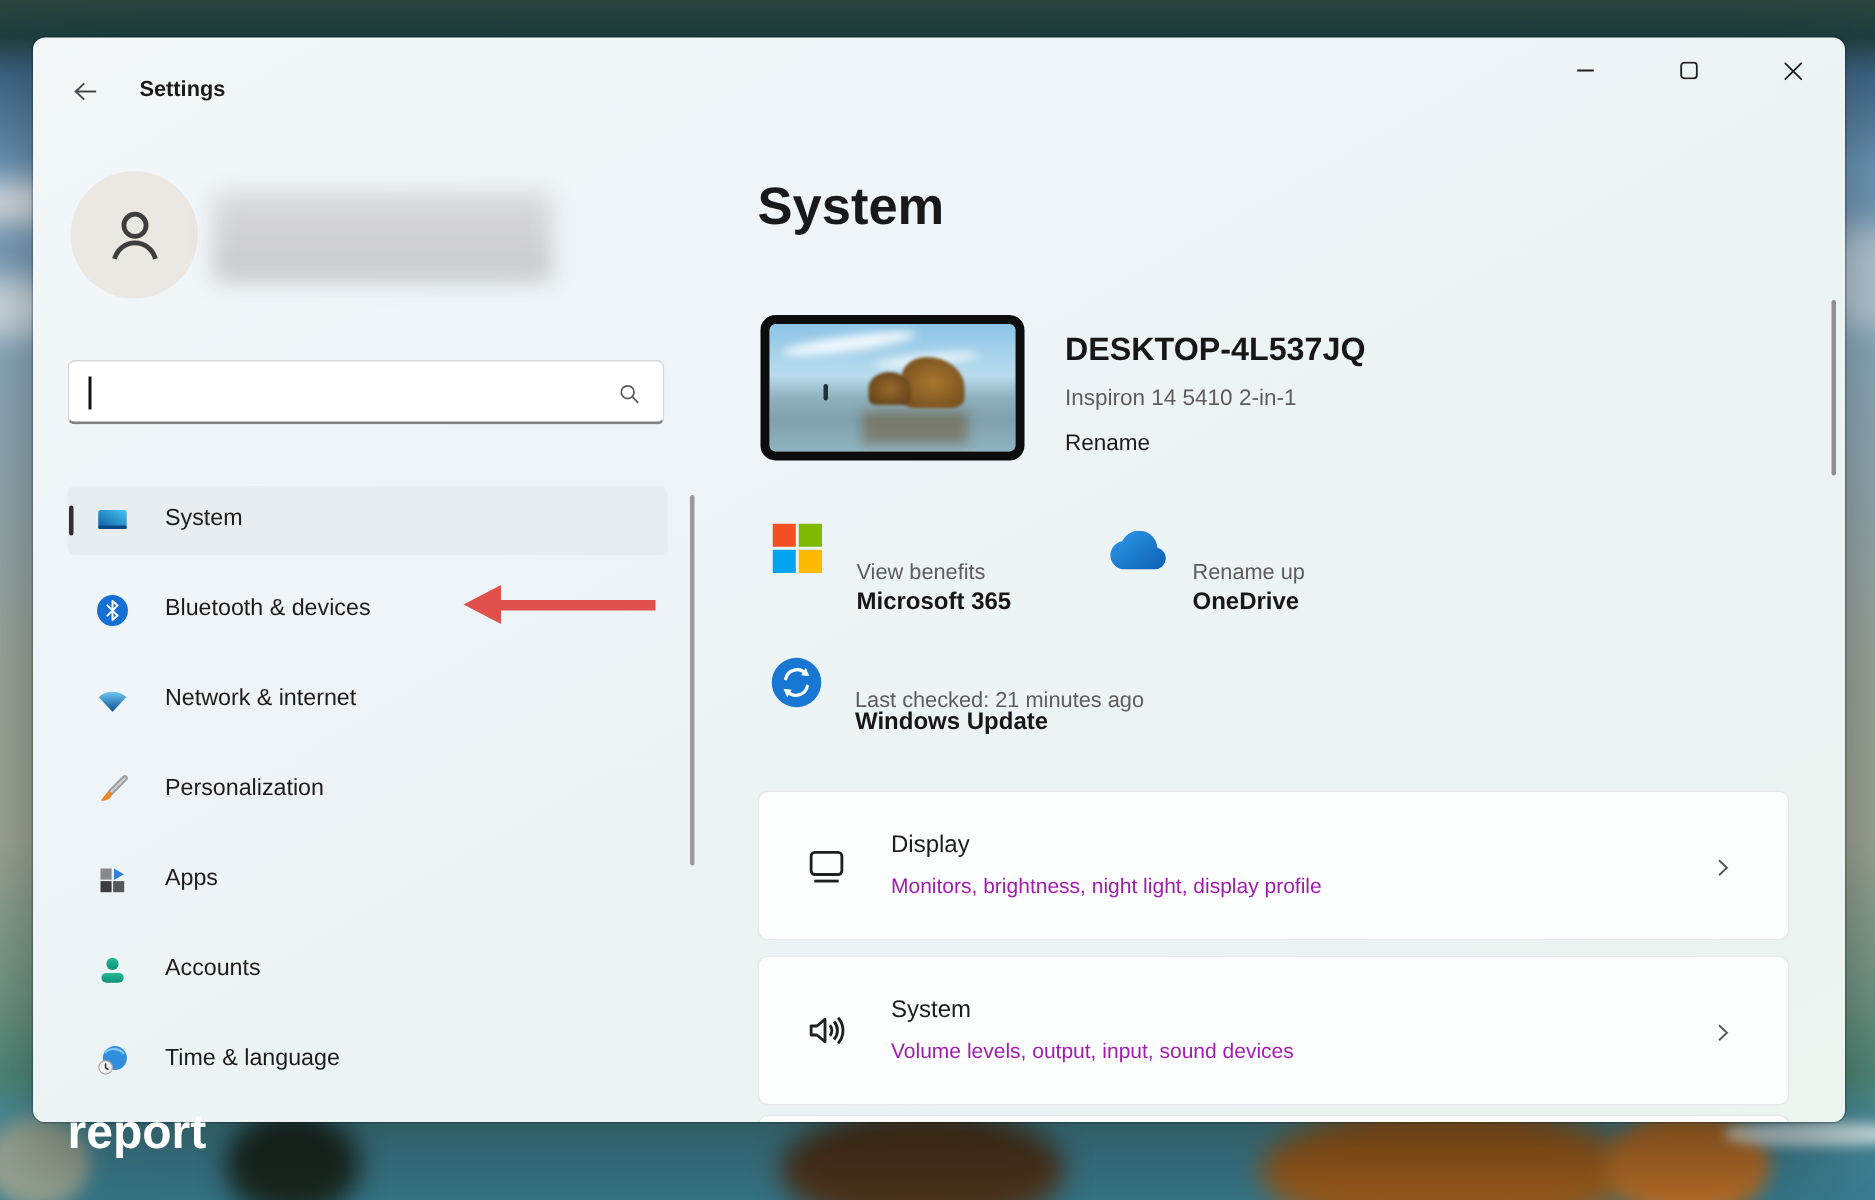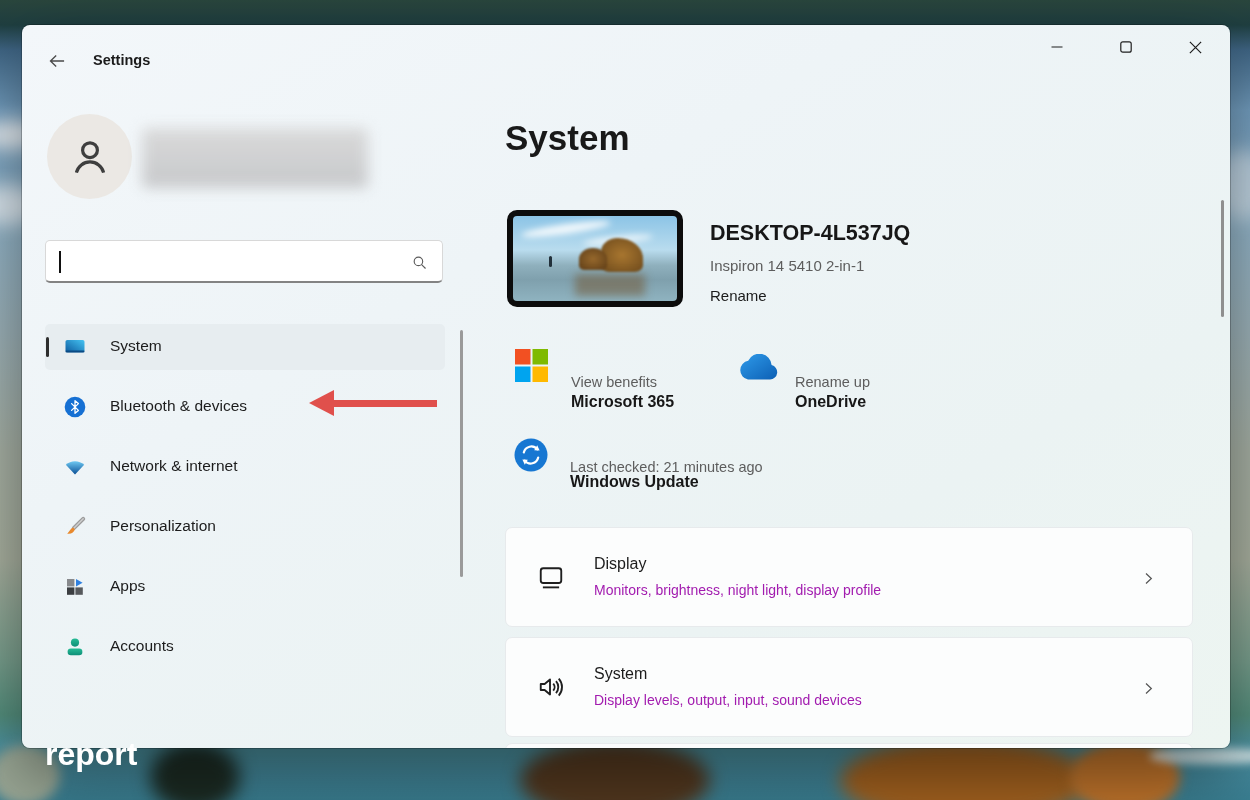--- a/index.html
+++ b/index.html
@@ -221,20 +221,29 @@
               <stop offset="0" stop-color="#25bb95"></stop>
               <stop offset="1" stop-color="#0e8f78"></stop>
             </linearGradient>
           </defs>
         <circle cx="12" cy="7.6" r="4.1" fill="url(#gacc)"></circle>
         <rect x="4.6" y="13.6" width="14.8" height="6.6" rx="3.3" fill="url(#gacc)"></rect>
       </svg>
       <div class="nav-label">Accounts</div>
     </div>
 
+    <div class="nav-item" style="top:659px">
+      <svg class="nav-icon" viewBox="0 0 24 24">
+        <circle cx="13.6" cy="10.4" r="8" fill="#2f8fdd"></circle>
+        <path d="M7 6.8 a8.5 8.5 0 0 1 12.6 0.8" stroke="#85c8f0" stroke-width="1.4" fill="none"></path>
+        <circle cx="7.4" cy="16.6" r="4.5" fill="#f1f1f1" stroke="#a9a9a9" stroke-width="0.8"></circle>
+        <path d="M7.4 14.4 V16.8 L9 17.8" stroke="#3c3c3c" stroke-width="1.1" fill="none" stroke-linecap="round"></path>
+      </svg>
+      <div class="nav-label">Time &amp; language</div>
+    </div>
 
     <div class="side-scroll"></div>
 
     <div class="page-title">System</div>
 
     <div class="thumb">
       <div class="t-cloud"></div>
       <div class="t-cloud2"></div>
       <div class="t-rock1"></div>
       <div class="t-rock2"></div>
@@ -295,21 +304,21 @@
     </div>
 
     <div class="card card-sound">
       <svg class="c-icon" viewBox="0 0 24 24" fill="none" stroke="#1f1f1f" stroke-width="1.5">
         <path d="M3.8 9.6 v4.8 h3.1 L11.2 18 V6 L6.9 9.6 Z" stroke-linejoin="round"></path>
         <path d="M13.8 9.2 a4.2 4.2 0 0 1 0 5.6"></path>
         <path d="M16 7.2 a7.2 7.2 0 0 1 0 9.6"></path>
         <path d="M18.2 5.2 a10.2 10.2 0 0 1 0 13.6"></path>
       </svg>
       <div class="c-title">System</div>
-      <div class="c-sub">Display levels, output, input, sound devices</div>
+      <div class="c-sub">Volume levels, output, input, sound devices</div>
       <svg class="c-chev" width="15" height="17" viewBox="0 0 24 24" fill="none" stroke="#555" stroke-width="2">
         <path d="M8 4 L16.5 12 L8 20"></path>
       </svg>
     </div>
 
     <div class="card-sliver"></div>
 
     <div class="main-scroll"></div>
   </div>
 

